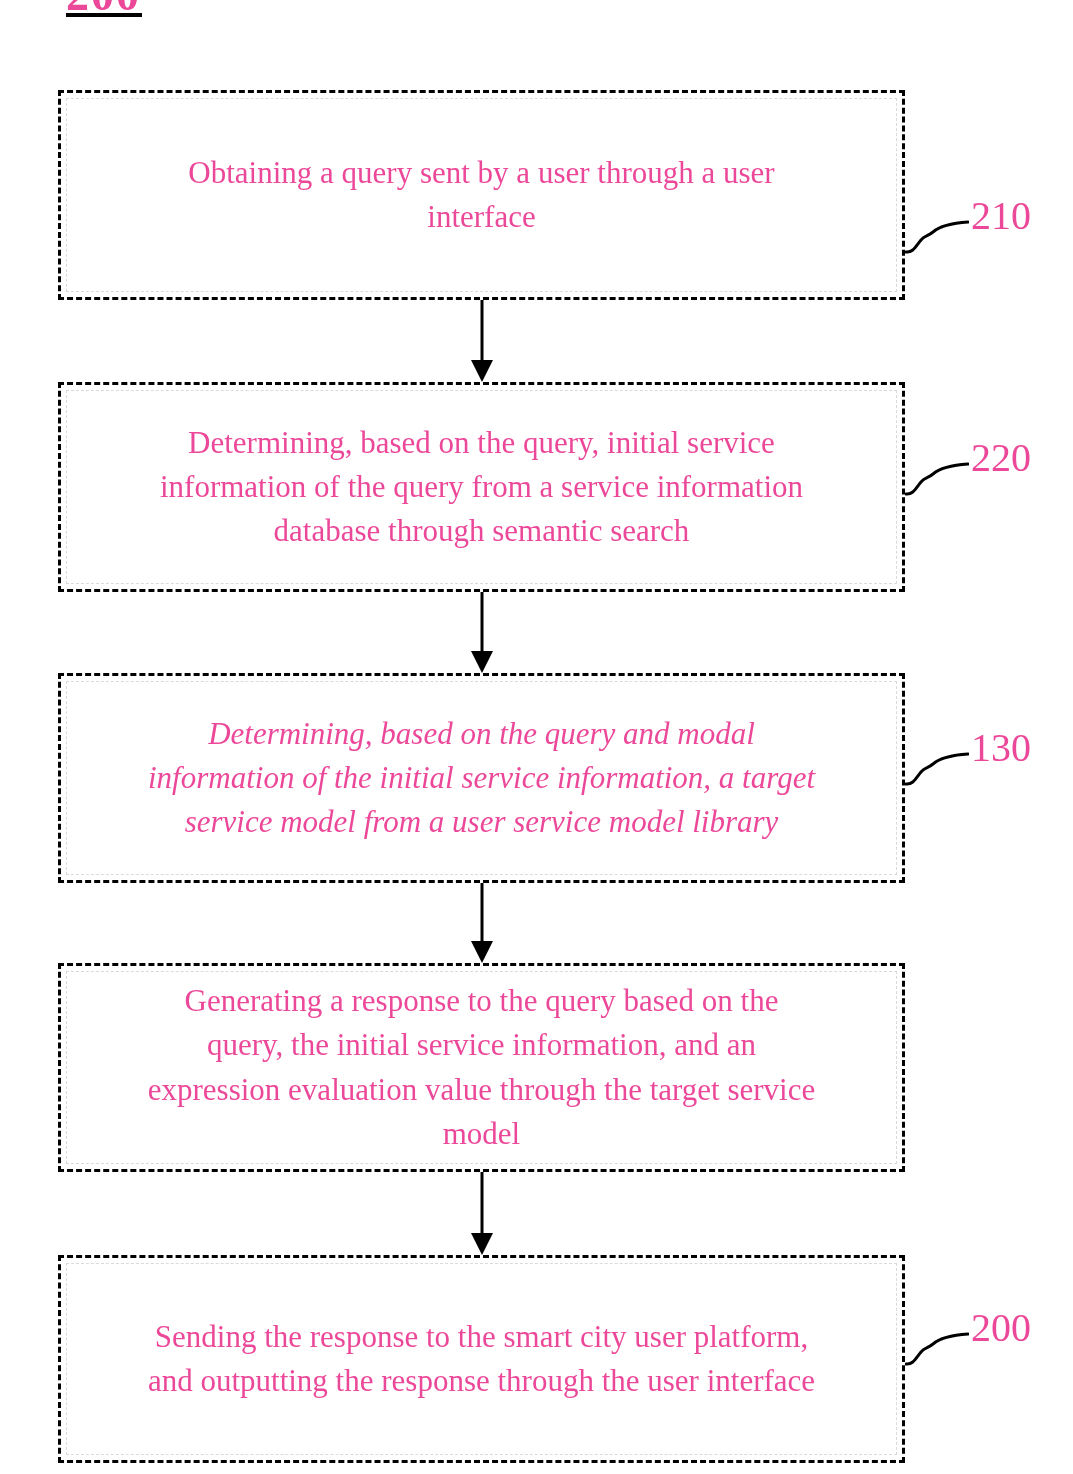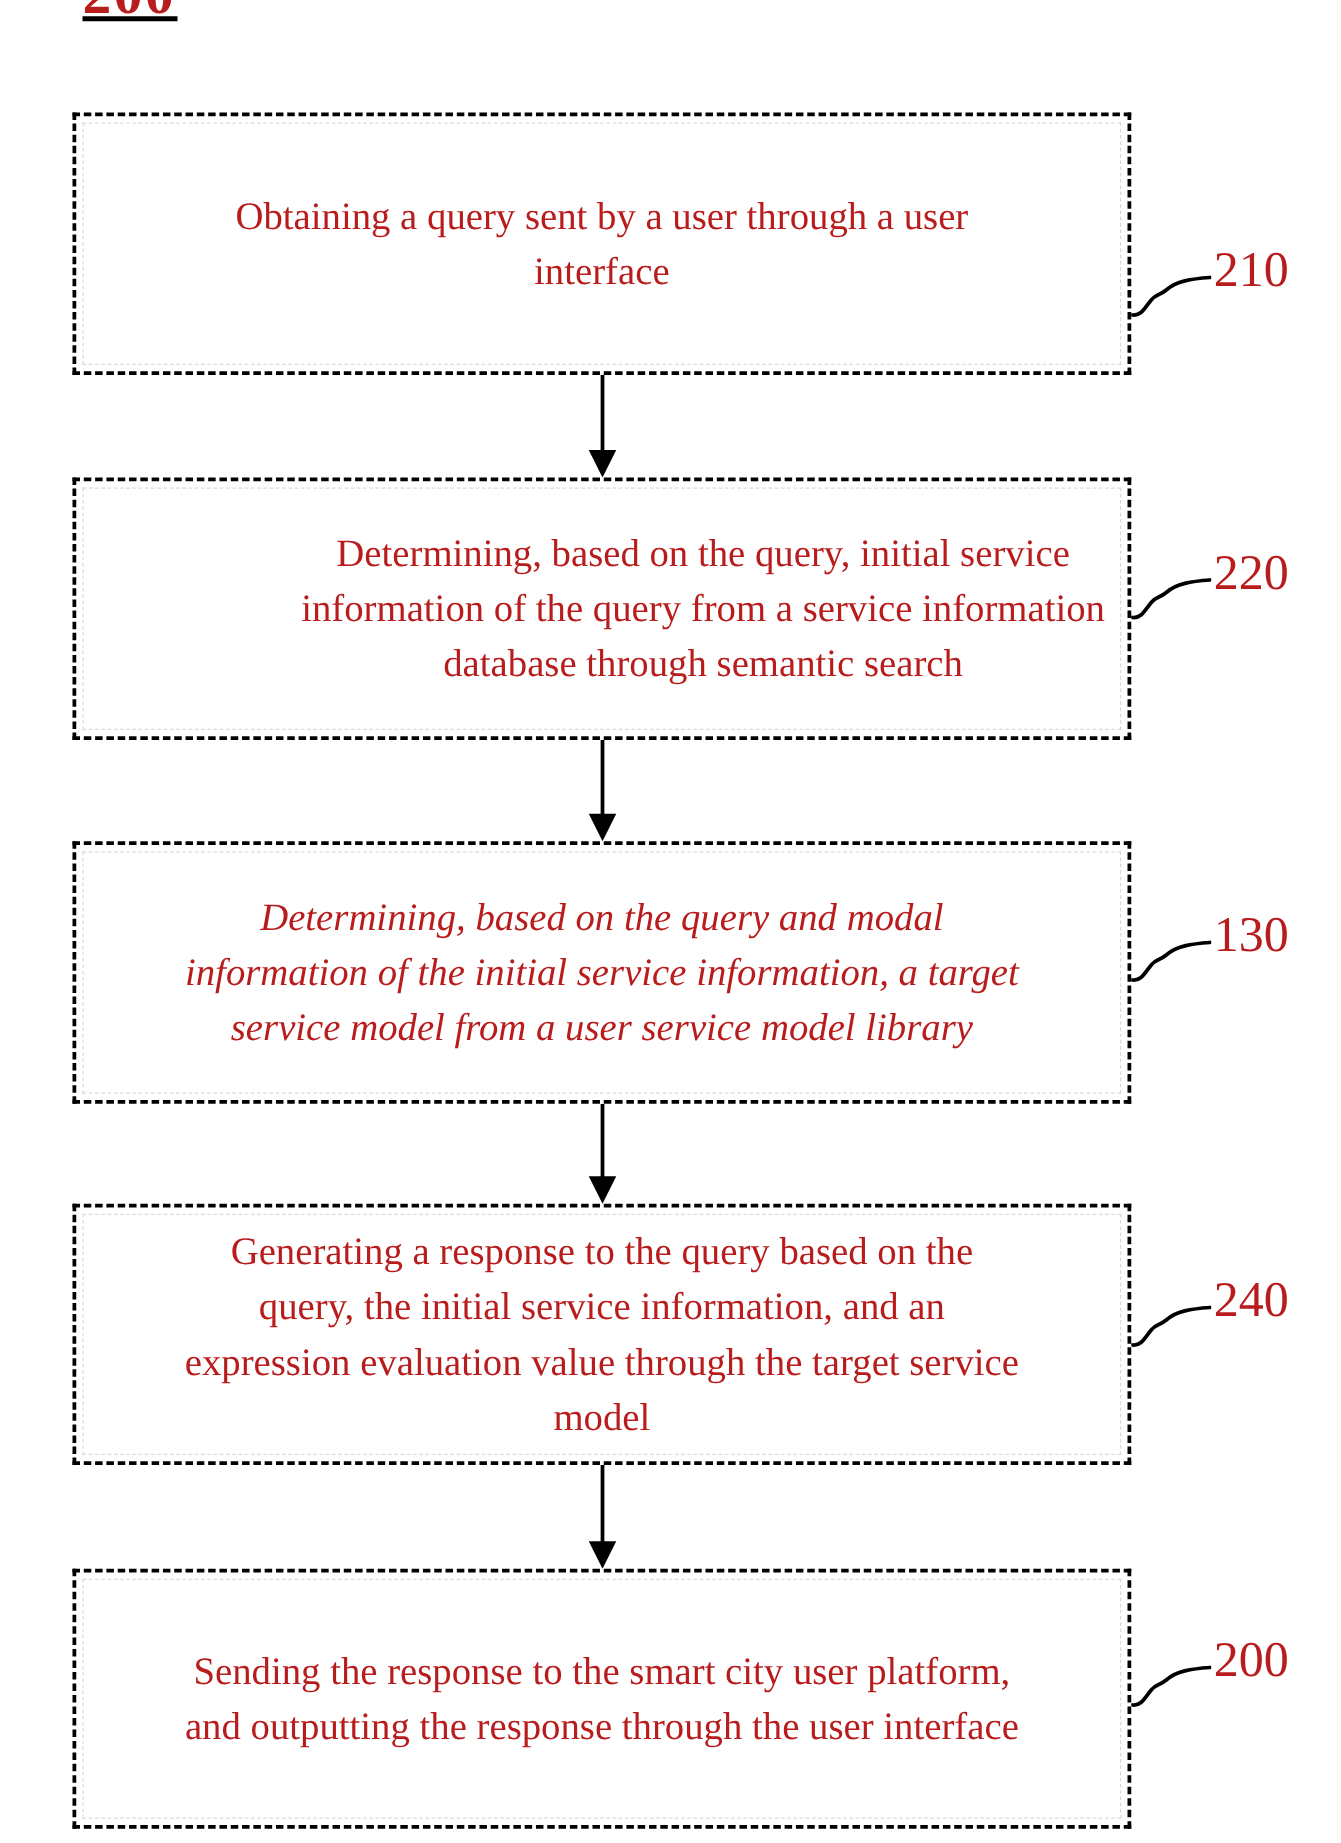--- a/index.html
+++ b/index.html
@@ -6,21 +6,21 @@
     margin: 0;
     padding: 0;
     background: #ffffff;
   }
   .canvas {
     position: relative;
     width: 1073px;
     height: 1474px;
     background: #ffffff;
     font-family: "Liberation Serif", "DejaVu Serif", serif;
-    color: #b91c1c;
+    color: #ec4899;
     overflow: hidden;
   }
   
   .fig-label {
     position: absolute;
     left: 66px;
     top: -28px;
     width: 90px;
     height: 44px;
     font-size: 46px;
@@ -57,21 +57,21 @@
     border: 1px dashed rgba(0,0,0,0.14);
     pointer-events: none;
   }
   .box-text {
     white-space: pre-line;
     font-size: 31px;
     line-height: 1.42;
     padding: 6px 18px;
   }
   .b1 { top: 90px;   height: 210px; }
-  .b2 { top: 382px;  height: 210px; justify-content: flex-end; }
+  .b2 { top: 382px;  height: 210px; }
   .b3 { top: 673px;  height: 210px; font-style: italic; }
   .b4 { top: 963px;  height: 209px; }
   .b5 { top: 1255px; height: 208px; }
   
   .arrow {
     position: absolute;
     left: 466px;
     width: 32px;
     display: block;
   }
@@ -166,26 +166,20 @@
       <path d="M 1 42 C 8 43, 11 36, 16 30 C 20 25, 22 27, 28 22 C 36 15, 48 13, 63 12" fill="none" stroke="#000" stroke-width="3" stroke-linecap="round"></path>
     </svg>
     <span class="num">220</span>
   </div>
   <div class="ref r3">
     <svg class="leader" width="64" height="44" viewBox="0 0 64 44" xmlns="http://www.w3.org/2000/svg">
       <path d="M 1 42 C 8 43, 11 36, 16 30 C 20 25, 22 27, 28 22 C 36 15, 48 13, 63 12" fill="none" stroke="#000" stroke-width="3" stroke-linecap="round"></path>
     </svg>
     <span class="num">130</span>
   </div>
-  <div class="ref r4">
-    <svg class="leader" width="64" height="44" viewBox="0 0 64 44" xmlns="http://www.w3.org/2000/svg">
-      <path d="M 1 42 C 8 43, 11 36, 16 30 C 20 25, 22 27, 28 22 C 36 15, 48 13, 63 12" fill="none" stroke="#000" stroke-width="3" stroke-linecap="round"></path>
-    </svg>
-    <span class="num">240</span>
-  </div>
   <div class="ref r5">
     <svg class="leader" width="64" height="44" viewBox="0 0 64 44" xmlns="http://www.w3.org/2000/svg">
       <path d="M 1 42 C 8 43, 11 36, 16 30 C 20 25, 22 27, 28 22 C 36 15, 48 13, 63 12" fill="none" stroke="#000" stroke-width="3" stroke-linecap="round"></path>
     </svg>
     <span class="num">200</span>
   </div>
 
 </div>
 
 </body></html>

